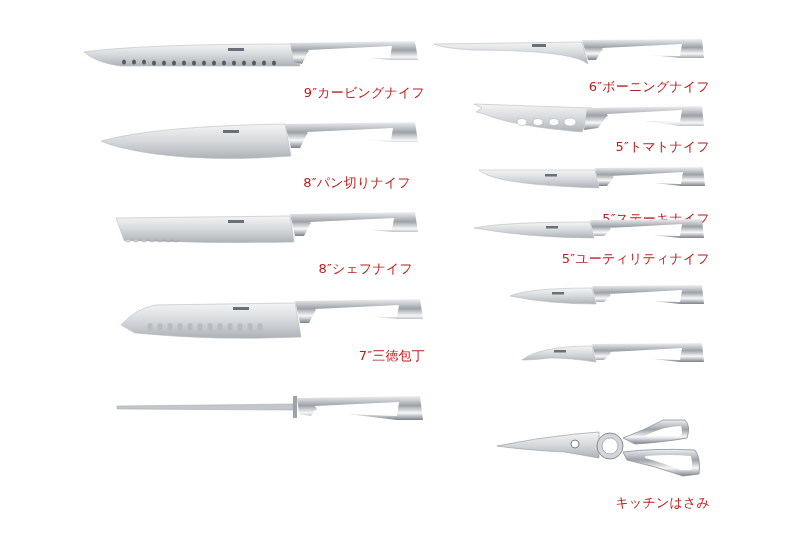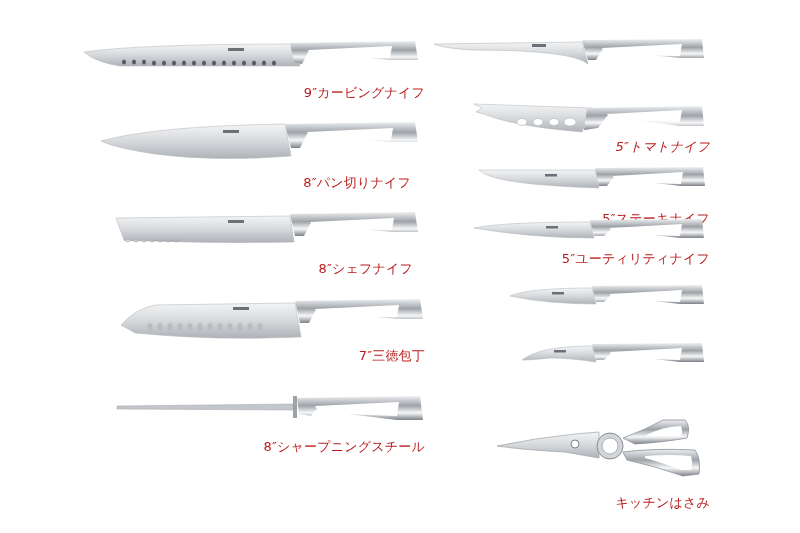--- a/index.html
+++ b/index.html
@@ -101,45 +101,45 @@
   <div class="label" style="right:0;top:52px;">7″三徳包丁</div>
 </div>
 
 <div class="item" style="left:115px;top:392px;width:310px;height:70px;">
   <svg width="310" height="40" viewBox="0 0 310 40">
     <path d="M2 14 L 178 12 L 178 18 L 2 17 Z" fill="#c3c7cb" stroke="#9ea3a8" stroke-width="0.5"></path>
     <rect x="178" y="4" width="4" height="22" fill="#9ea3a8"></rect>
     <path d="M182 6 L 305 4 L 308 28 L 282 28 L 200 18 L 196 24 L 184 22 Z" fill="url(#handle)"></path>
     <path d="M200 14 L 284 10 L 282 24 L 204 21 Z" fill="#ffffff"></path>
   </svg>
-  <div class="label" style="right:0;top:46px;">8″シャープニングスチール</div>
 </div>
 
 <div class="item" style="left:432px;top:36px;width:278px;height:62px;">
   <svg width="278" height="36" viewBox="0 0 278 36">
     <path d="M2 8 L 150 6 L 156 28 Q 140 14 40 14 Q 10 12 2 8 Z" fill="url(#blade)" stroke="#b8bcc0" stroke-width="0.6"></path>
     <path d="M150 4 L 270 3 L 272 22 L 248 22 L 170 14 L 164 24 L 156 24 Z" fill="url(#handle)"></path>
     <path d="M170 12 L 250 8 L 248 20 L 174 19 Z" fill="#ffffff"></path>
     <rect x="100" y="8" width="14" height="3" fill="#6b7076"></rect>
   </svg>
+  <div class="label" style="right:0;top:42px;">6″ボーニングナイフ</div>
 </div>
 
 <div class="item" style="left:472px;top:100px;width:238px;height:60px;">
   <svg width="238" height="36" viewBox="0 0 238 36">
     <path d="M2 4 L 10 8 L 4 12 L 12 14 Q 40 26 110 32 L 120 8 Q 60 6 2 4 Z" fill="url(#blade)" stroke="#b8bcc0" stroke-width="0.6"></path>
     <g fill="#ffffff" stroke="#aeb2b7" stroke-width="0.6">
       <ellipse cx="50" cy="22" rx="5" ry="3.5"></ellipse>
         <ellipse cx="66" cy="22" rx="5" ry="3.5"></ellipse>
       <ellipse cx="82" cy="22" rx="5" ry="3.5"></ellipse>
         <ellipse cx="98" cy="22" rx="6" ry="4"></ellipse>
     </g>
     <path d="M115 8 L 230 6 L 232 26 L 208 26 L 135 16 L 126 28 L 112 30 Z" fill="url(#handle)"></path>
     <path d="M135 14 L 210 10 L 208 22 L 138 20 Z" fill="#ffffff"></path>
   </svg>
-  <div class="label" style="right:0;top:38px;font-style:italic;">5″トマトナイフ</div>
+  <div class="label" style="right:0;top:38px;">5″トマトナイフ</div>
 </div>
 
 <div class="item" style="left:475px;top:164px;width:235px;height:56px;">
   <svg width="235" height="30" viewBox="0 0 235 30">
     <path d="M4 6 L 120 6 L 124 24 Q 60 22 30 16 Q 10 12 4 6 Z" fill="url(#blade)" stroke="#b8bcc0" stroke-width="0.6"></path>
     <path d="M120 4 L 228 3 L 230 22 L 206 22 L 138 14 L 132 22 L 124 22 Z" fill="url(#handle)"></path>
     <path d="M138 12 L 208 8 L 206 20 L 140 18 Z" fill="#ffffff"></path>
     <rect x="70" y="10" width="12" height="2.5" fill="#6b7076"></rect>
   </svg>
   <div class="label" style="right:0;top:34px;margin-top:12px;">5″ステーキナイフ</div>

